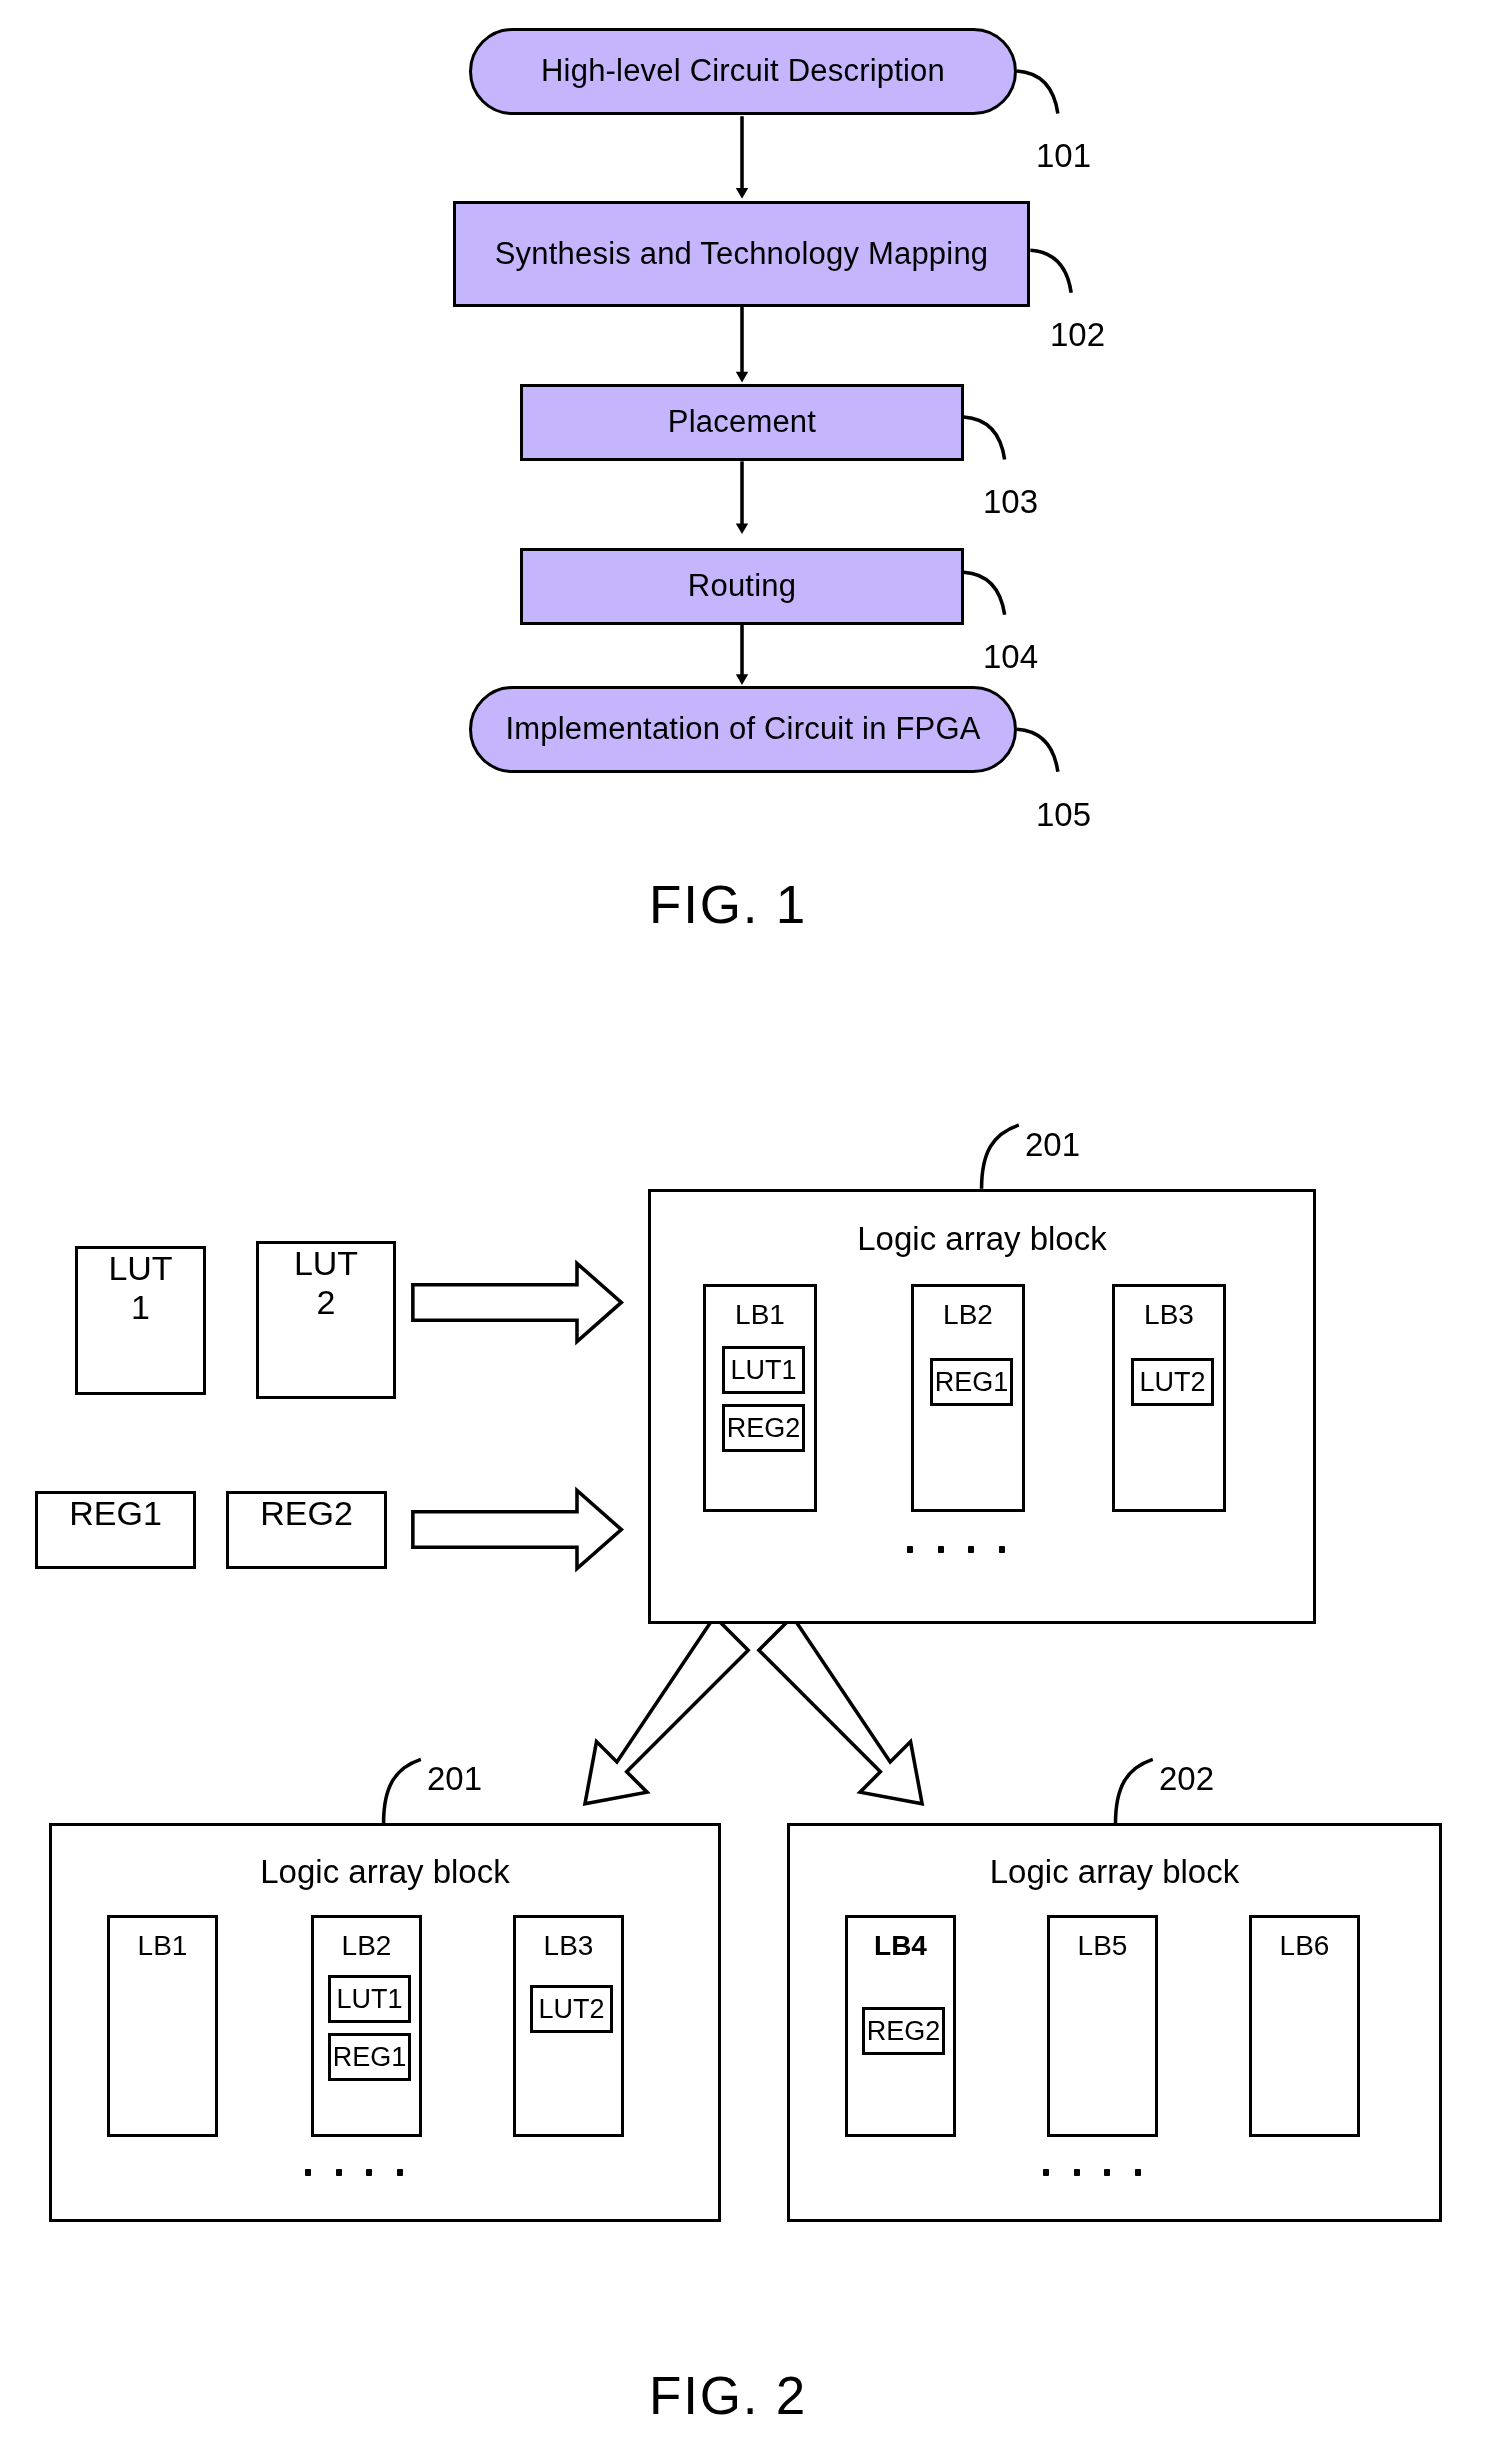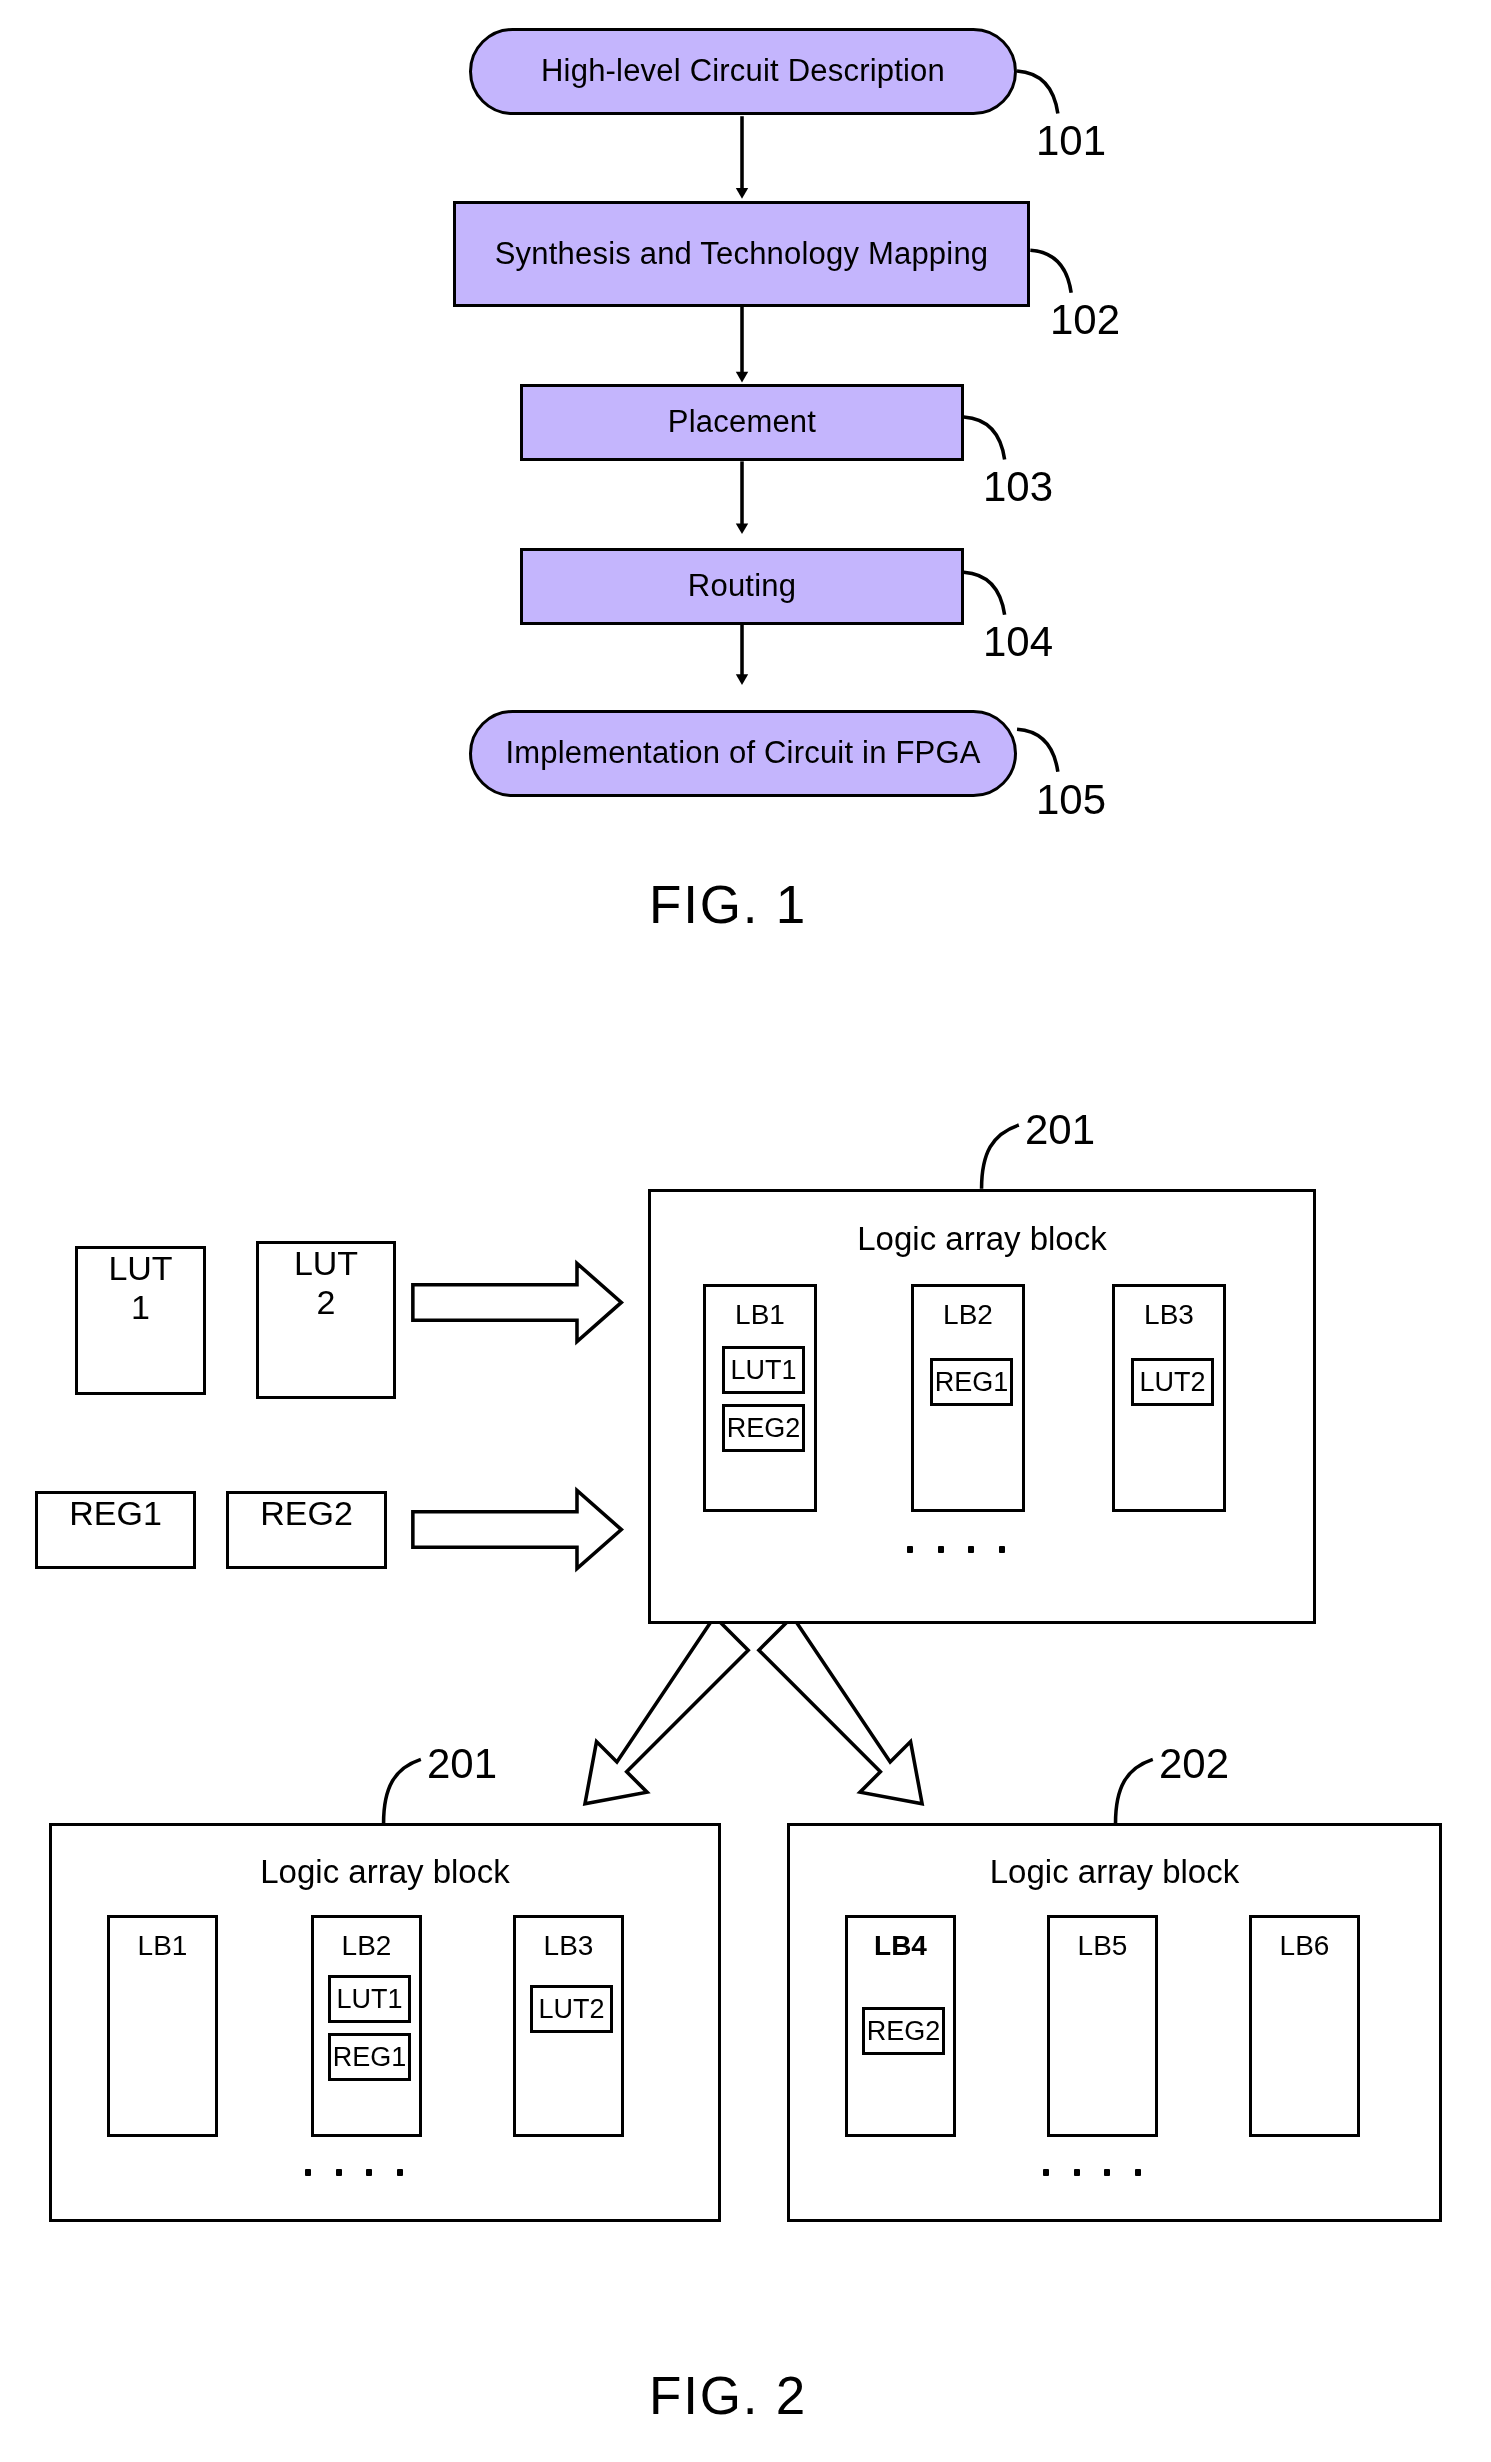--- a/index.html
+++ b/index.html
@@ -31,22 +31,23 @@
   .box.rounded {
     border-radius: 44px;
   }
   .flow-label {
     font-size: 31px;
     letter-spacing: 0.2px;
     white-space: nowrap;
   }
   .refnum {
     position: absolute;
-    font-size: 42px;
-    white-space: nowrap;
+    font-size: 33px;
+    white-space: nowrap;
+    margin-top: 20px;
   }
   .fig-caption {
     position: absolute;
     font-size: 53px;
     letter-spacing: 1.8px;
     white-space: nowrap;
   }
   
   .lab {
     position: absolute;
@@ -177,21 +178,21 @@
   <div class="box" style="left:520px; top:384px; width:444px; height:77px;">
     <span class="flow-label">Placement</span>
   </div>
   <div class="refnum" style="left:983px; top:463px;">103</div>
 
   <div class="box" style="left:520px; top:548px; width:444px; height:77px;">
     <span class="flow-label">Routing</span>
   </div>
   <div class="refnum" style="left:983px; top:618px;">104</div>
 
-  <div class="box rounded" style="left:469px; top:686px; width:548px; height:87px;margin-top:24px;">
+  <div class="box rounded" style="left:469px; top:686px; width:548px; height:87px;">
     <span class="flow-label">Implementation of Circuit in FPGA</span>
   </div>
   <div class="refnum" style="left:1036px; top:776px;">105</div>
 
   <div class="fig-caption" style="left:649px; top:874px;">FIG. 1</div>
 
   <div class="src-box" style="left:75px; top:1246px; width:131px; height:149px;">
     <span>
       <span>LUT</span><br>
       <span>1</span>

